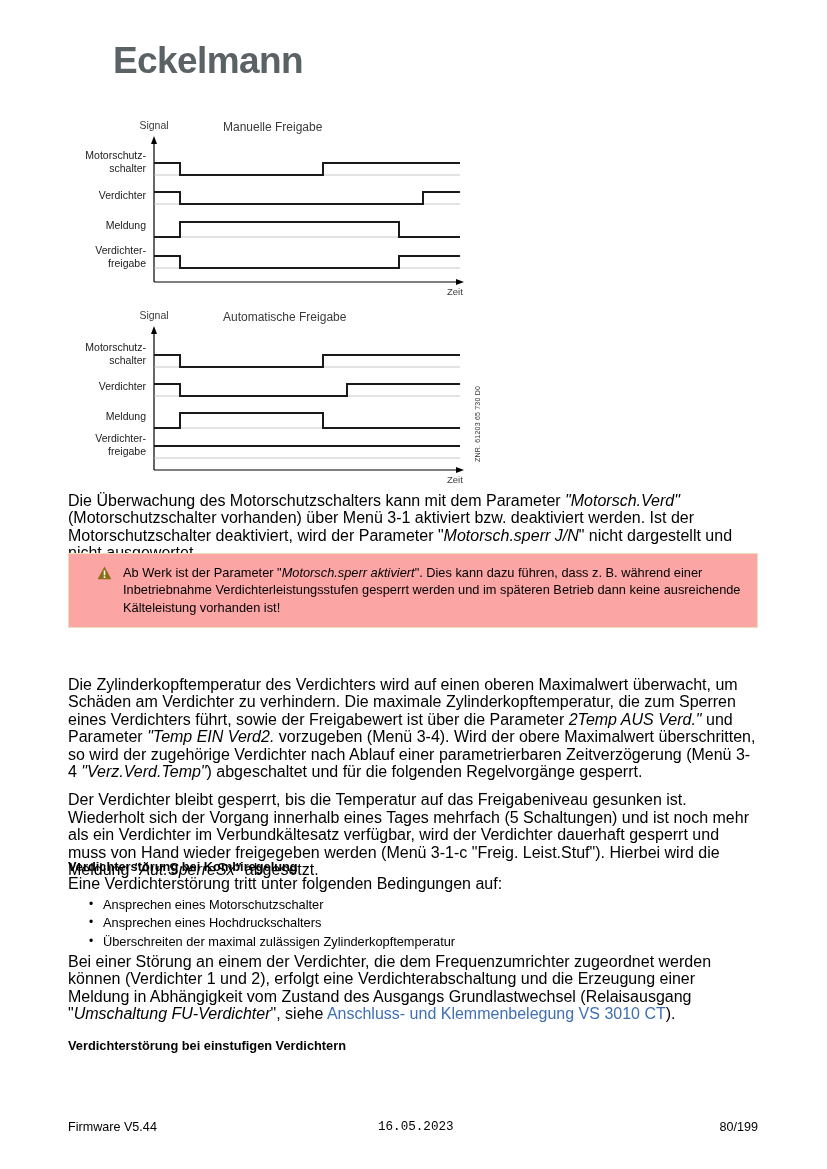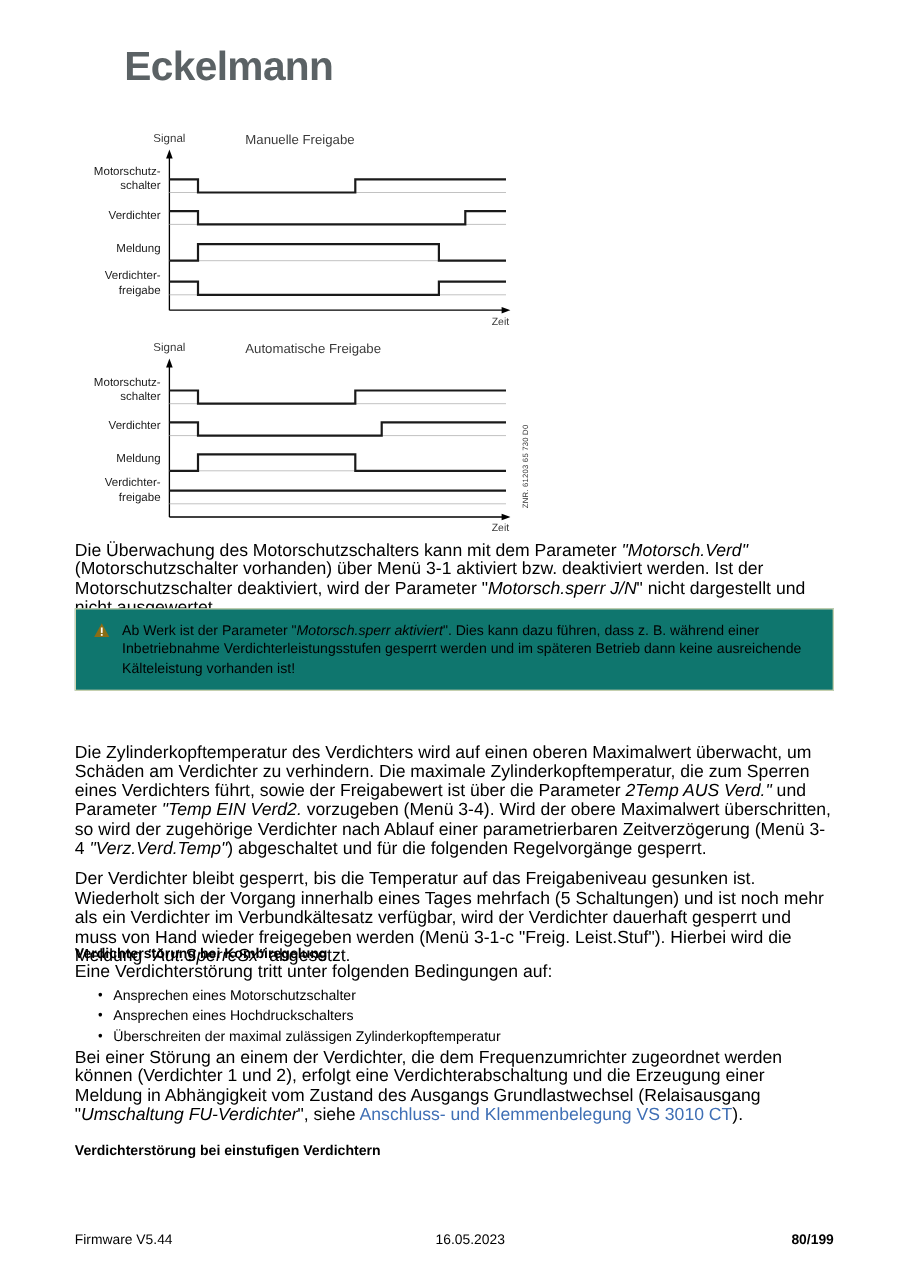--- a/index.html
+++ b/index.html
@@ -64,24 +64,24 @@
     text-decoration: none;
   }
 
   
   .note-box {
     position: absolute;
     left: 68px;
     top: 553px;
     width: 690px;
     box-sizing: border-box;
-    background: #0f766e;
+    background: #fca5a5;
     border: 1px solid #e8e0b8;
     border-left: 1px solid #e8e0b8;
-    padding: 10px 12px 11px 16px;
+    padding: 10px 12px 11px 28px;
     display: flex;
     gap: 11px;
     align-items: flex-start;
   }
   .note-icon {
     flex: 0 0 auto;
     width: 15px;
     padding-top: 2px;
   }
   .note-text {
@@ -145,22 +145,22 @@
   
   .footer {
     position: absolute;
     left: 68px;
     top: 1120px;
     width: 690px;
     font-size: 12.6px;
     color: #000;
   }
   .footer .f-left { position: absolute; left: 0; top: 0; }
-  .footer .f-center { position: absolute; left: 328px; top: 0; }
-  .footer .f-right { position: absolute; right: 0; top: 0; text-align: right; font-weight: bold; padding-left: 40px; }
+  .footer .f-center { position: absolute; left: 310px; top: 0; font-family: Liberation Mono, monospace; }
+  .footer .f-right { position: absolute; right: 0; top: 0; text-align: right; font-weight: normal; padding-left: 40px; }
 </style>
 </head>
 <body>
 
 <div class="page">
 
   <div class="logo">Eckelmann</div>
 
   <div class="figure" id="figure-1">
     <svg class="fig-svg" width="700" height="190" viewBox="0 0 700 190" xmlns="http://www.w3.org/2000/svg">

